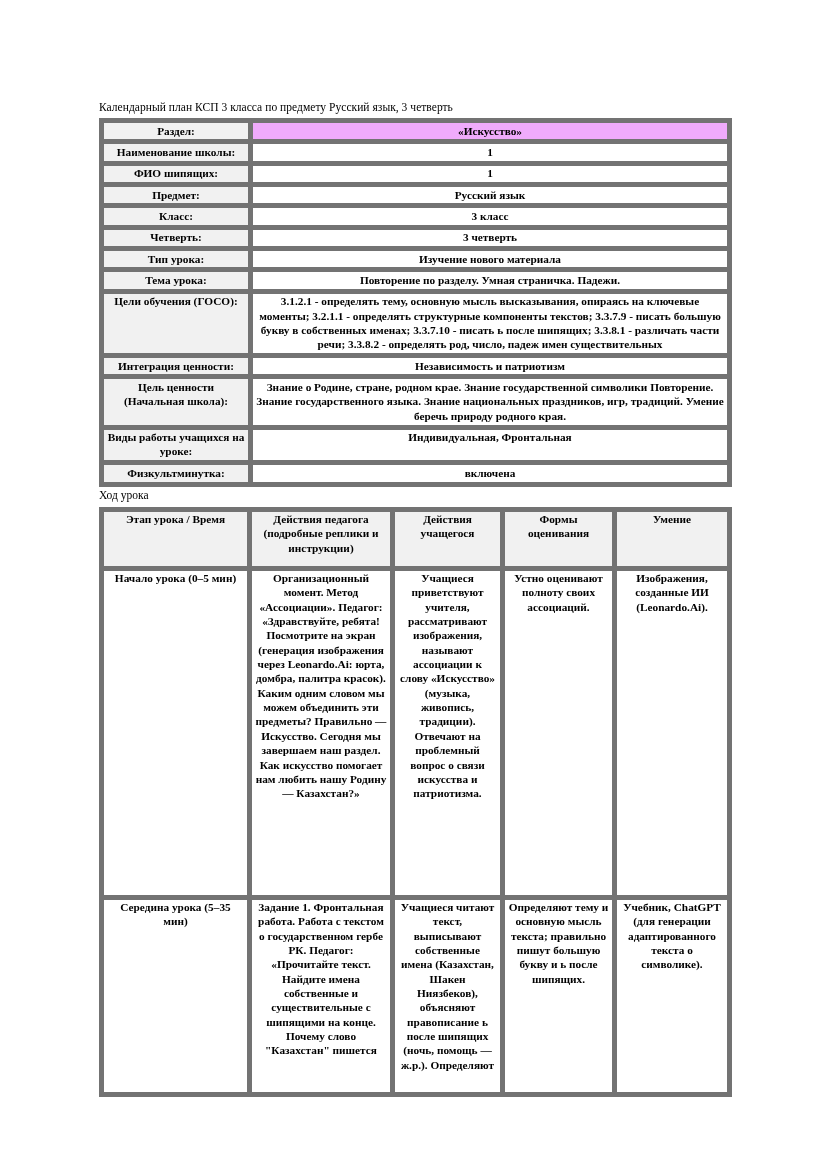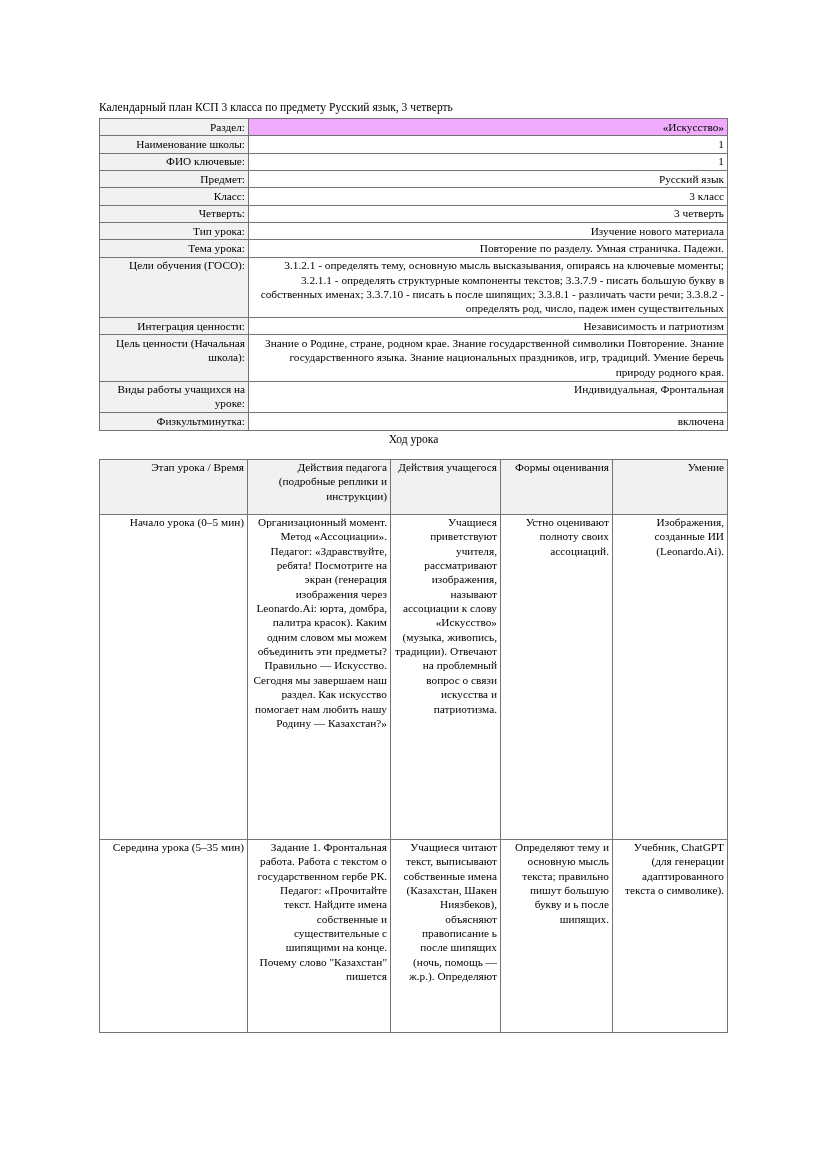--- a/index.html
+++ b/index.html
@@ -32,47 +32,46 @@
     letter-spacing: 0.04px;
   }
   table {
     border-collapse: collapse;
     width: 628px;
     table-layout: fixed;
     font-size: 11.3px;
     line-height: 14.35px;
   }
   table td, table th {
-    border: 1px solid #737373;
+    border: 5px solid #737373;
     vertical-align: top;
     padding: 0.5px 3px 1.5px 3px;
-    text-align: right;
-    font-weight: normal;
+    text-align: center;
+    font-weight: bold;
     word-wrap: break-word;
     overflow-wrap: break-word;
     hyphens: none;
   }
   
   .info-table { margin: 0 0 0 0; }
   .info-table col.label { width: 149px; }
   .info-table col.value { width: 479px; }
   .info-table td.label {
     background: #f1f1f1;
   }
   .info-table td.value {
     background: #ffffff;
   }
   .info-table td.value.shaded {
     background: #f0abfc;
   }
   .section-label {
     font-size: 11.5px;
     line-height: 15px;
-    margin: 1px 0 12px 0;
-    text-align: center;
+    margin: 1px 0 4px 0;
   }
   
   .lesson-table col.c0 { width: 148px; }
   .lesson-table col.c1 { width: 143px; }
   .lesson-table col.c2 { width: 110px; }
   .lesson-table col.c3 { width: 112px; }
   .lesson-table col.c4 { width: 115px; }
   .lesson-table thead td {
     background: #f1f1f1;
     height: 52px;
@@ -98,21 +97,21 @@
     <tbody>
       <tr>
         <td class="label">Раздел:</td>
         <td class="value shaded">«Искусство»</td>
       </tr>
       <tr>
         <td class="label">Наименование школы:</td>
         <td class="value">1</td>
       </tr>
       <tr>
-        <td class="label">ФИО ключевые:</td>
+        <td class="label">ФИО шипящих:</td>
         <td class="value">1</td>
       </tr>
       <tr>
         <td class="label">Предмет:</td>
         <td class="value">Русский язык</td>
       </tr>
       <tr>
         <td class="label">Класс:</td>
         <td class="value">3 класс</td>
       </tr>

